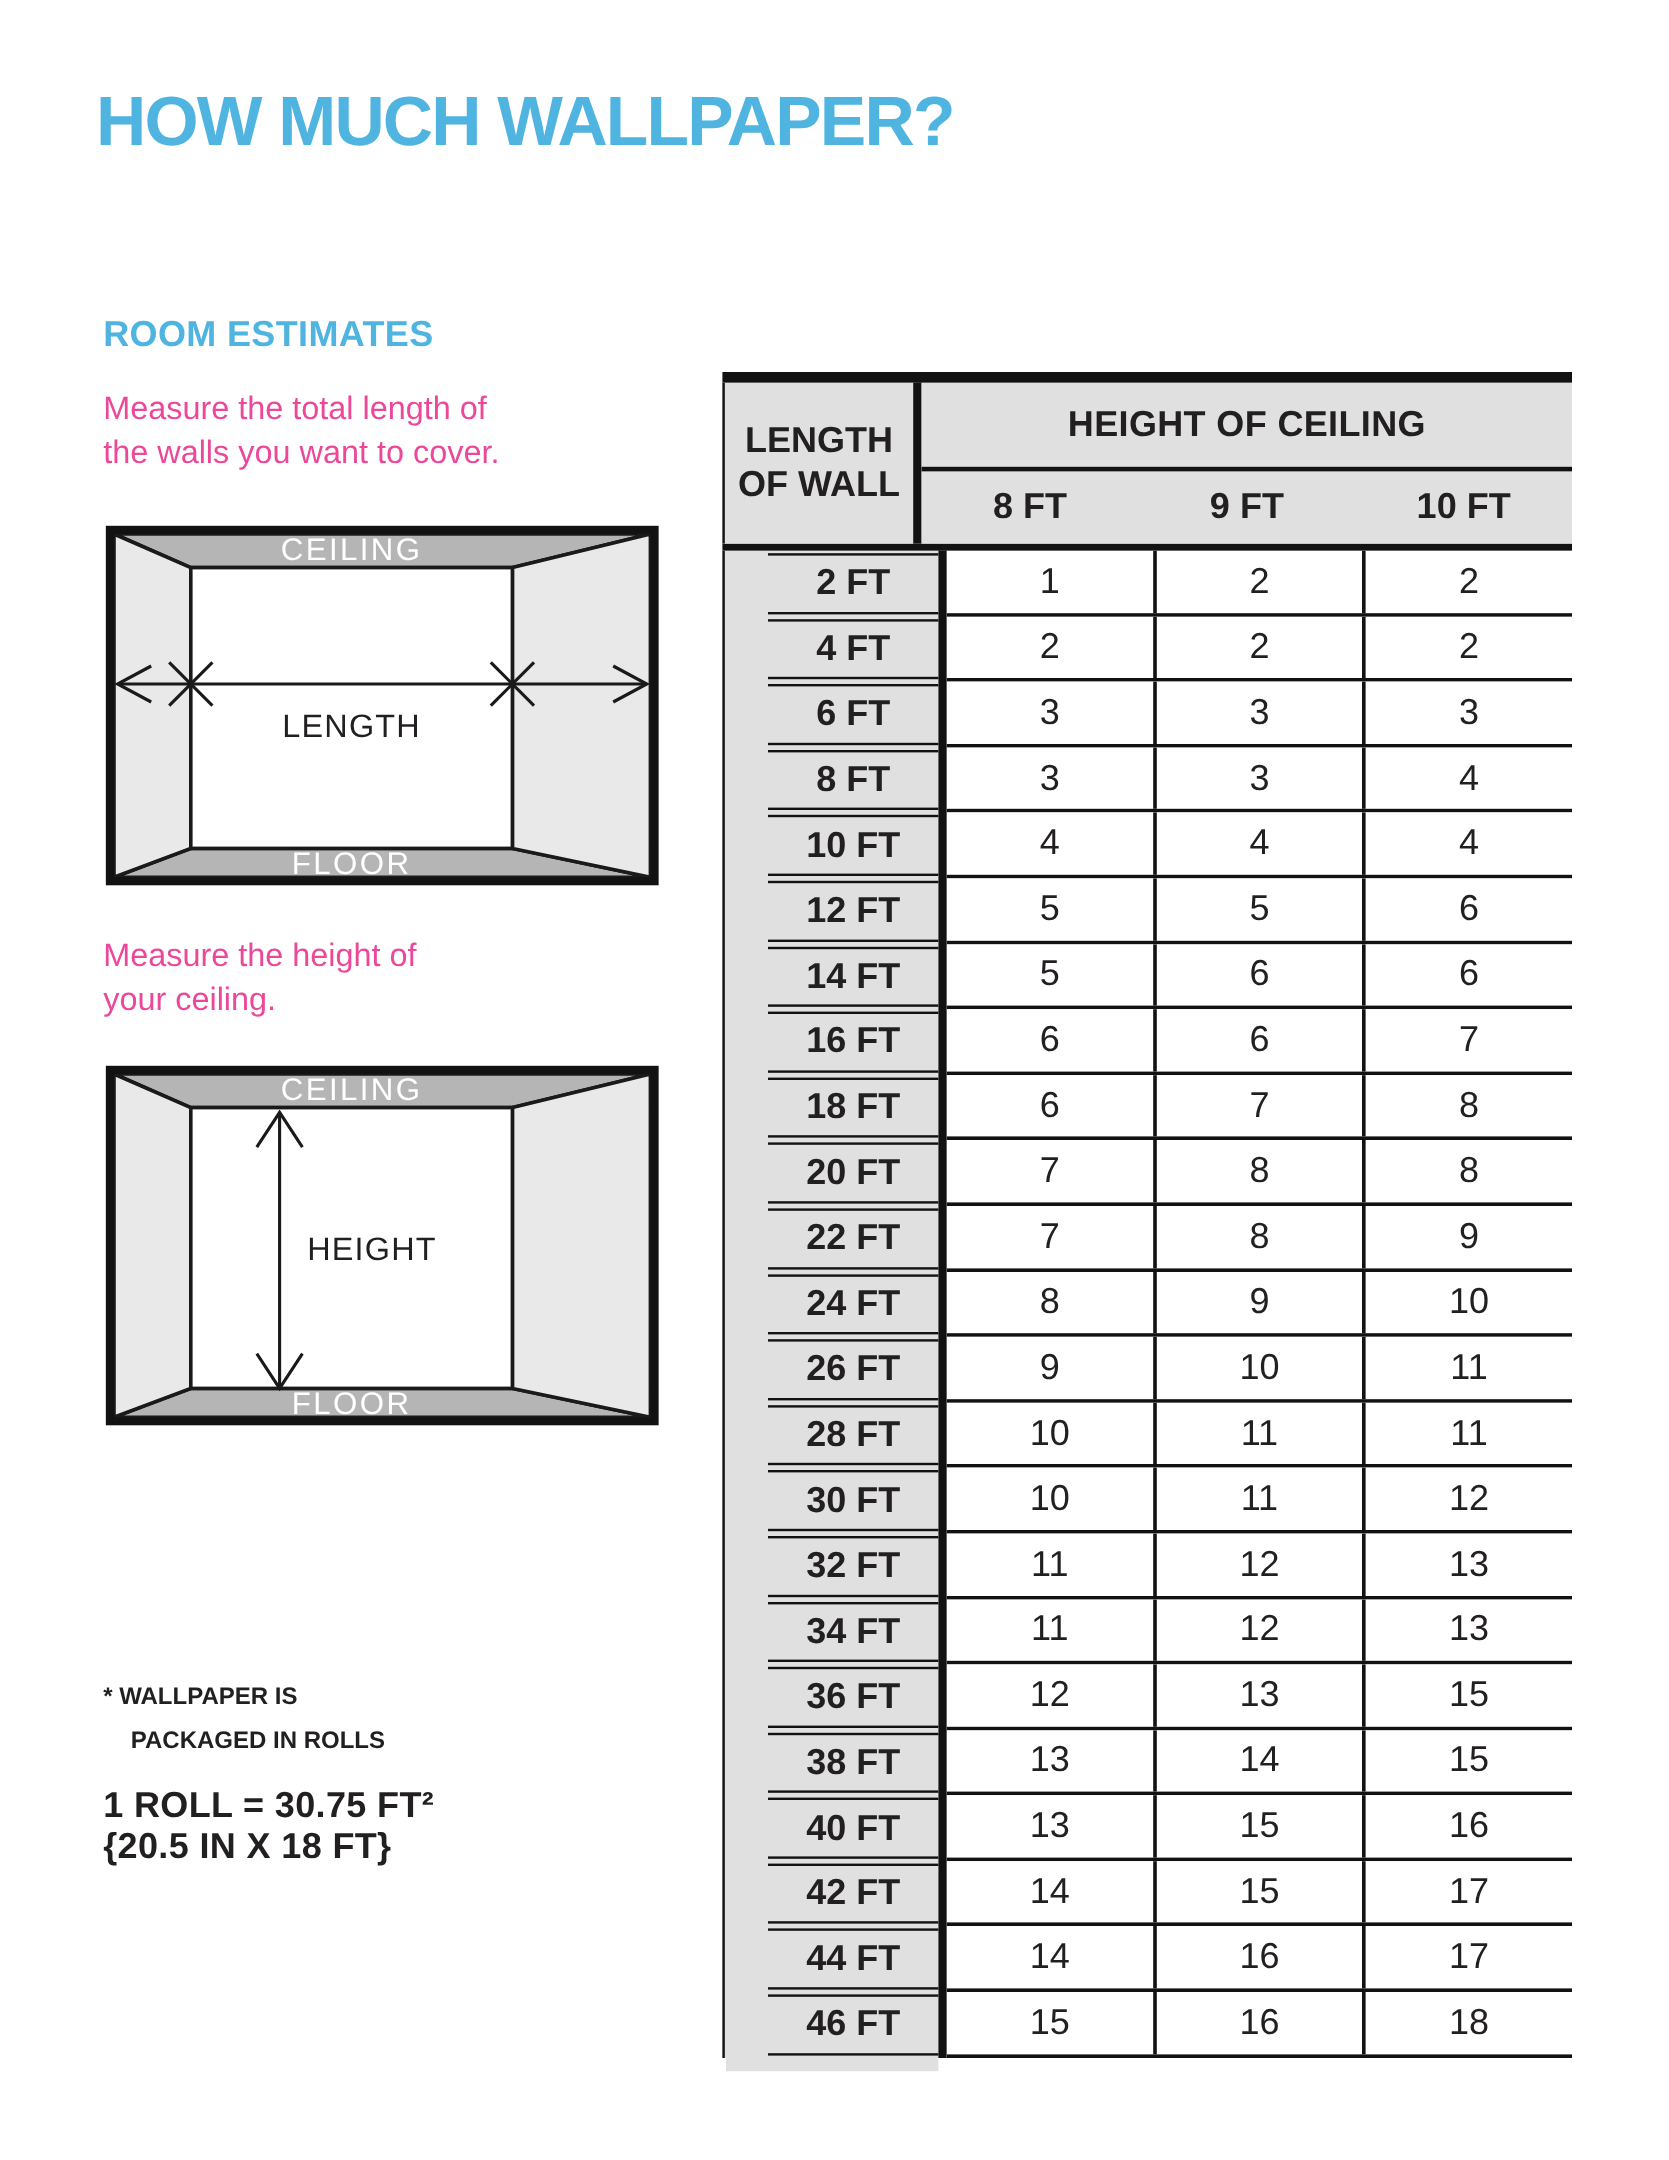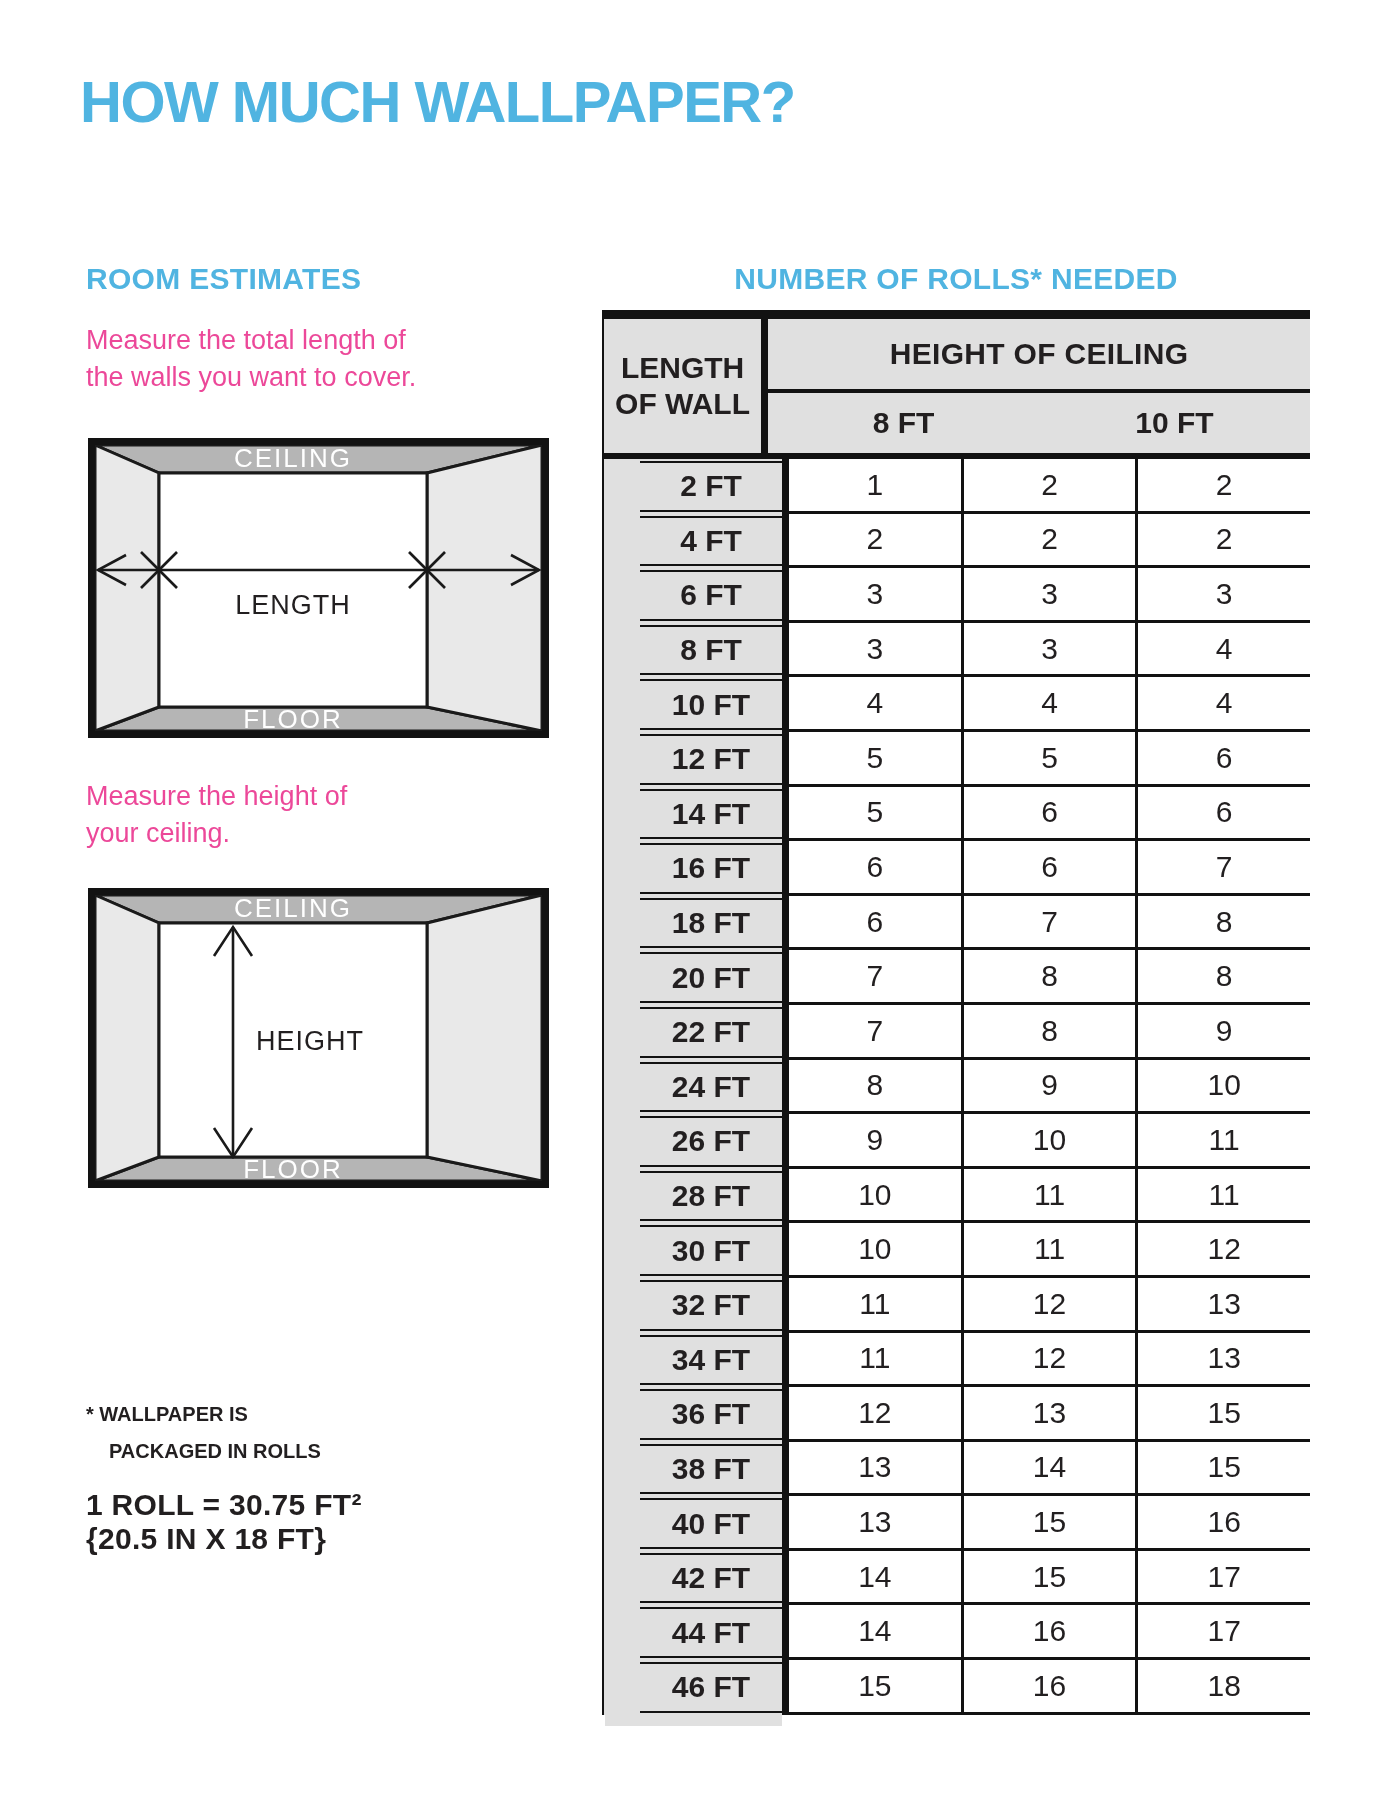--- a/index.html
+++ b/index.html
@@ -102,21 +102,20 @@
   svg .ktext{fill:#221f20;font-size:27px;letter-spacing:1px;}
 </style>
 </head>
 <body>
 
 <div class="page">
 
   <div class="page-title accent" style="color: rgb(80, 180, 225);">HOW MUCH WALLPAPER?</div>
 
   <div class="section-title left-sec accent" style="color: rgb(80, 180, 225);">ROOM ESTIMATES</div>
-  <div class="section-title right-sec accent" style="color: rgb(80, 180, 225);">NUMBER OF ROLLS* NEEDED</div>
 
   <div class="body-text t1">Measure the total length of
 the walls you want to cover.</div>
 
   <svg class="diagram d1" viewBox="0 0 461 300">
     <rect x="3.5" y="3.5" width="454" height="293" fill="#ffffff" stroke="none"></rect>
     <polygon class="wall-dark" points="7,7 454,7 339,35 71,35"></polygon>
     <polygon class="wall-dark" points="7,293 71,269 339,269 454,293"></polygon>
     <polygon class="wall-light" points="7,7 71,35 71,269 7,293"></polygon>
     <polygon class="wall-light" points="454,7 339,35 339,269 454,293"></polygon>
@@ -167,20 +166,21 @@
   <div class="rolls-table">
     <div class="top-bar"></div>
 
     <div class="hdr-region">
       <div class="corner-cell">LENGTH
 OF WALL</div>
       <div class="hdr-right">
         <div class="group-hdr">HEIGHT OF CEILING</div>
         <div class="sub-hdrs">
           <div class="sub-hdr">8 FT</div>
+          <div class="sub-hdr">9 FT</div>
           <div class="sub-hdr">10 FT</div>
         </div>
       </div>
     </div>
 
     <div class="thick-line"></div>
 
     <div class="tbl-body">
       <div class="label-col">
           <div class="label-cell">2 FT</div>

